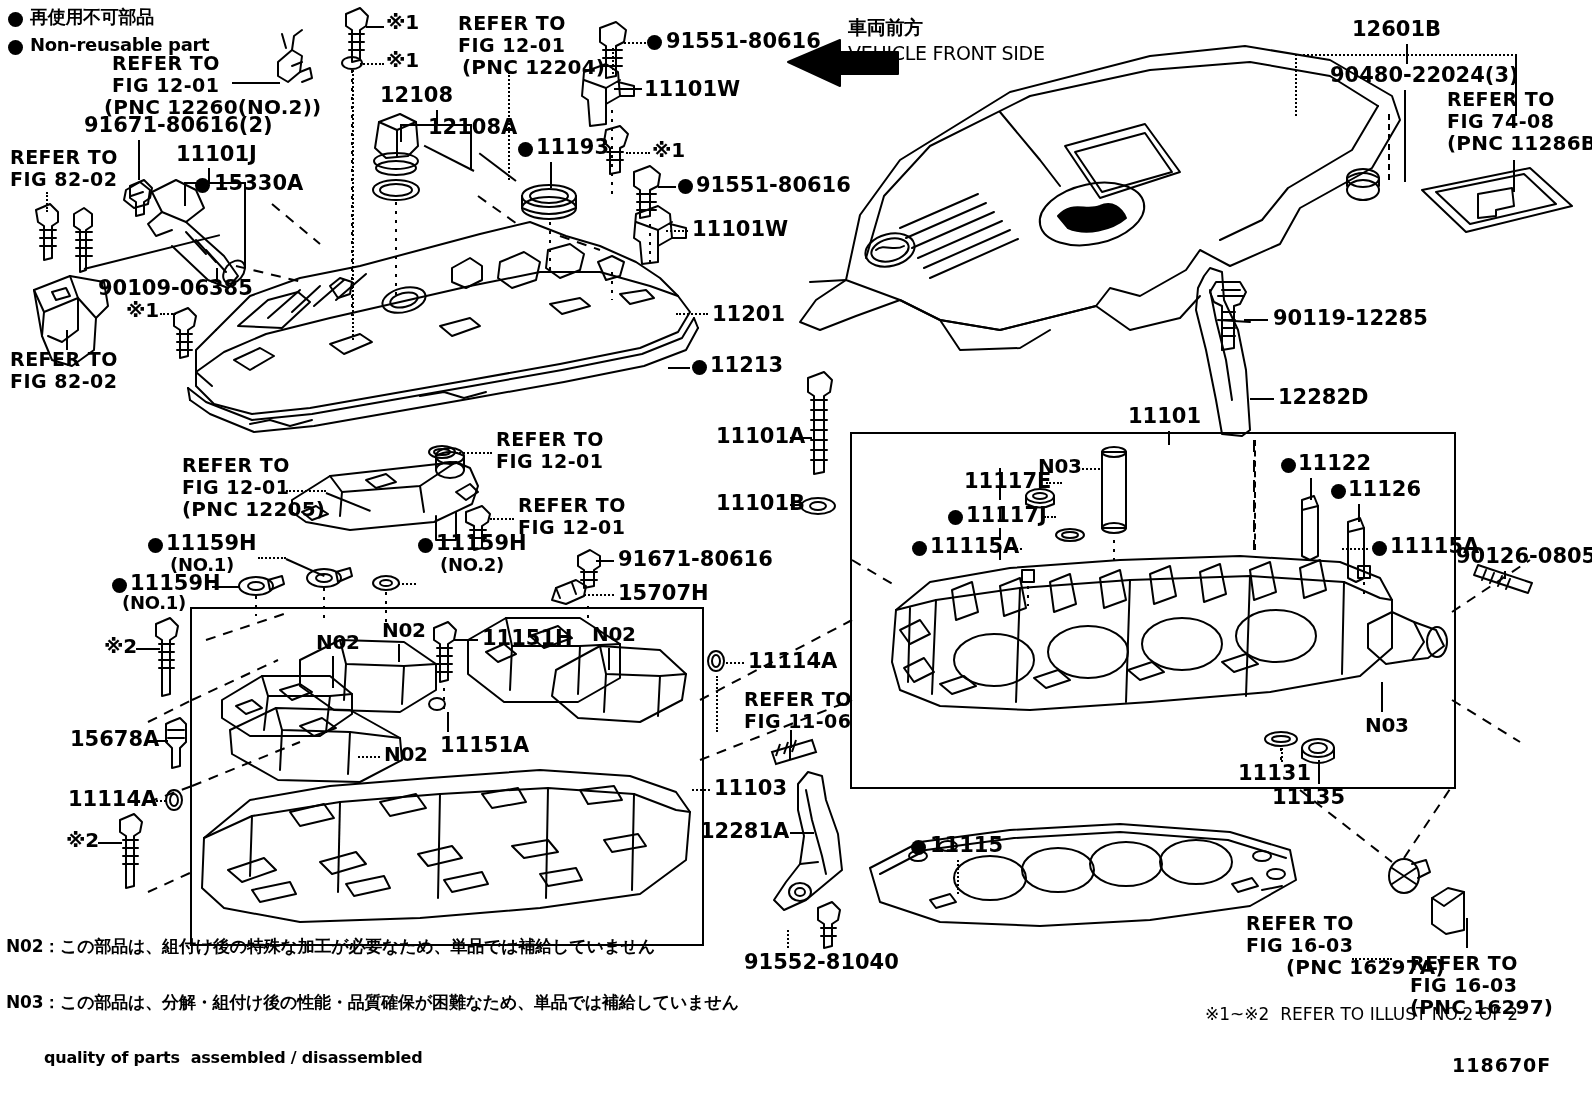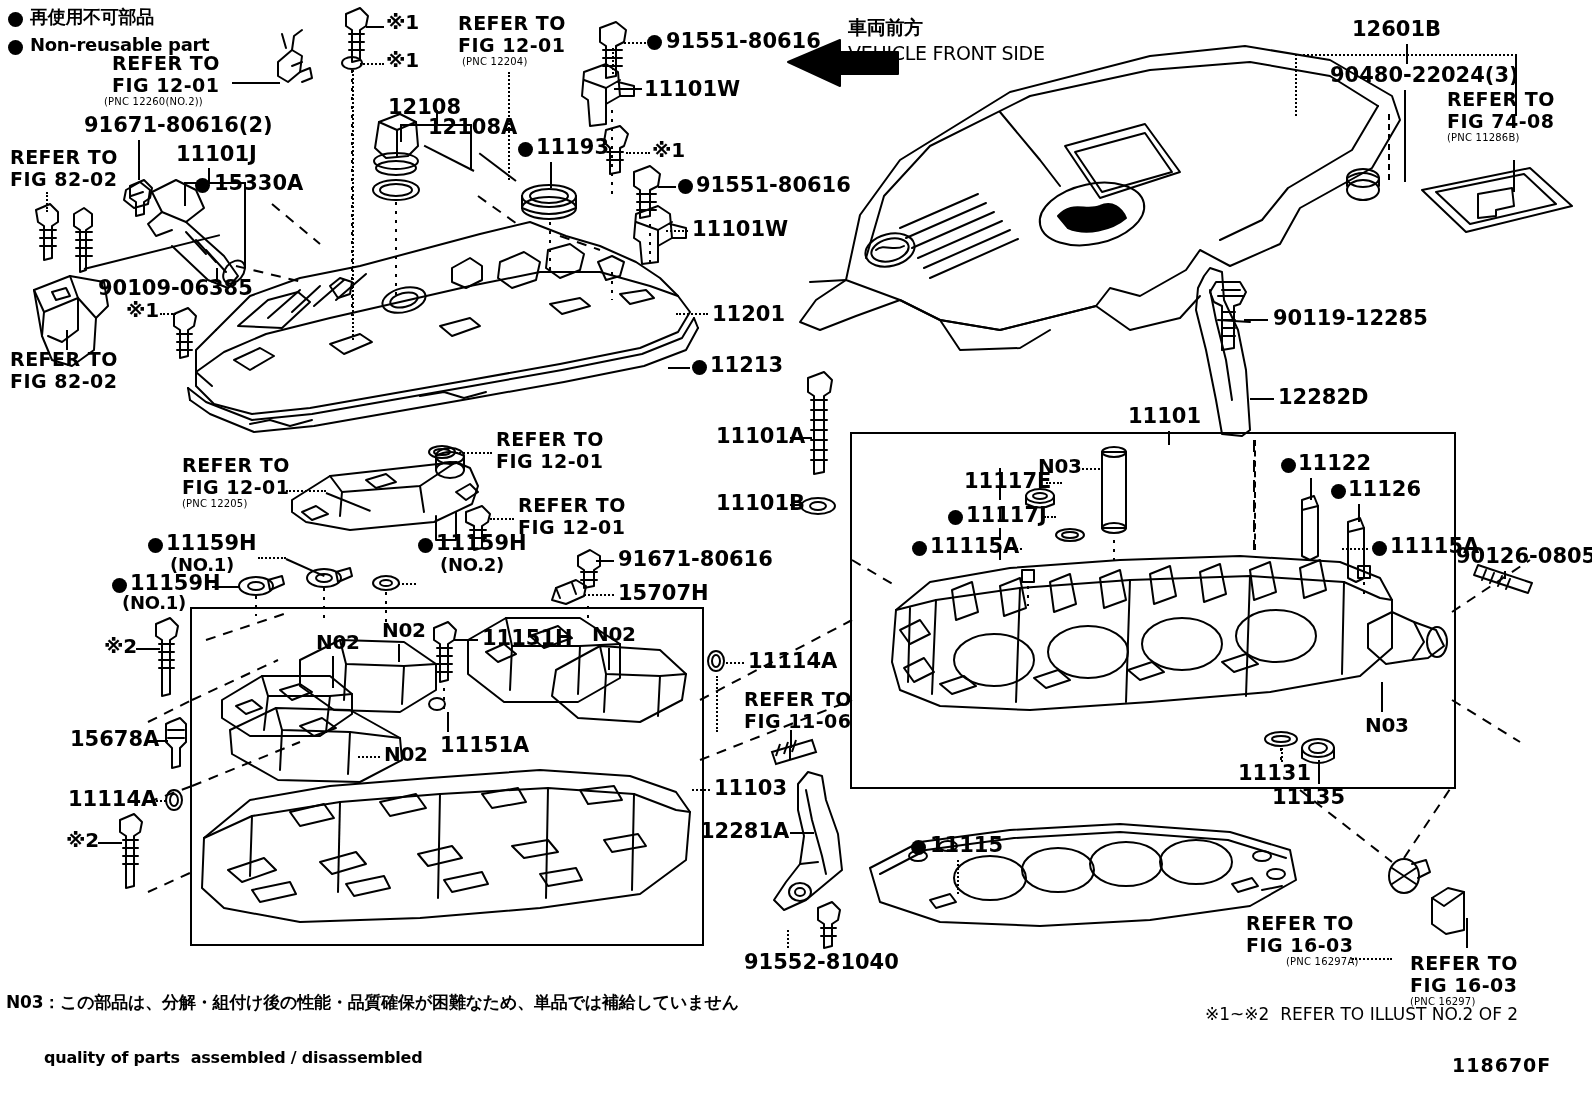--- a/index.html
+++ b/index.html
@@ -36,22 +36,22 @@
     font-size: 18px;
     font-weight: bold;
   }
   .refer {              
     font-size: 19px;
     font-weight: bold;
     letter-spacing: 0.5px;
     line-height: 1.18;
   }
   .pnc {
-    font-size: 10px;
-    font-weight: normal;
+    font-size: 20px;
+    font-weight: bold;
     letter-spacing: 0.2px;
   }
   .note-ja {
     font-size: 17px;
     font-weight: bold;
     letter-spacing: -0.2px;
   }
   .note-en {
     font-size: 16px;
     font-weight: bold;
@@ -722,21 +722,21 @@
 
   <div class="lbl nmark" style="left:126px; top:300px;">※1</div>
   <div class="dash-h" style="left:160px; top:313px; width:16px;"></div>
 
   <div class="lbl nmark" style="left:386px; top:12px;">※1</div>
   <div class="ln ln-h" style="left:366px; top:26px; width:18px;"></div>
   <div class="lbl nmark" style="left:386px; top:50px;">※1</div>
   <div class="dash-h" style="left:360px; top:63px; width:24px;"></div>
   <div class="dash-v" style="left:352px; top:70px; height:270px;"></div>
 
-  <div class="lbl pn" style="left:388px; top:84px;margin-top:12px;">12108</div>
+  <div class="lbl pn" style="left:380px; top:84px;">12108</div>
   <div class="ln ln-v" style="left:436px; top:110px; height:14px;"></div>
   <div class="ln ln-h" style="left:400px; top:124px; width:72px;"></div>
   <div class="ln ln-v" style="left:400px; top:124px; height:18px;"></div>
   <div class="ln ln-v" style="left:470px; top:124px; height:46px;"></div>
   <div class="lbl pn" style="left:428px; top:116px;">12108A</div>
   <div class="ln" style="left:418px; top:170px; width:56px; height:2px; transform:rotate(27deg); transform-origin:right center;"></div>
 
   <div class="dot" style="left:518px; top:142px;"></div>
   <div class="lbl pn" style="left:536px; top:136px;">11193</div>
   <div class="ln ln-v" style="left:550px; top:162px; height:26px;"></div>
@@ -937,19 +937,20 @@
       <path d="M1364 582 L1364 600"></path>
       <path d="M1281 748 L1281 762"></path>
     </g>
     <g fill="none" stroke="#000" stroke-width="2" stroke-dasharray="12 8">
       <path d="M1254 440 L1254 550"></path>
       <path d="M1000 560 L1000 460"></path>
       <path d="M790 760 L790 740"></path>
     </g>
   </svg>
 
+  <div class="lbl note-ja" style="left:6px; top:938px;">N02：この部品は、組付け後の特殊な加工が必要なため、単品では補給していません</div>
   <div class="lbl note-ja" style="left:6px; top:994px;">N03：この部品は、分解・組付け後の性能・品質確保が困難なため、単品では補給していません</div>
   <div class="lbl note-en" style="left:44px; top:1050px;">quality of parts  assembled / disassembled</div>
 
   <div class="lbl" style="left:1205px; top:1006px; font-size:17px; font-weight:normal; letter-spacing:0px;">※1~※2  REFER TO ILLUST NO.2 OF 2</div>
   <div class="footer-code" style="left:1452px; top:1054px;">118670F</div>
 
 </div>
 
 </body></html>

